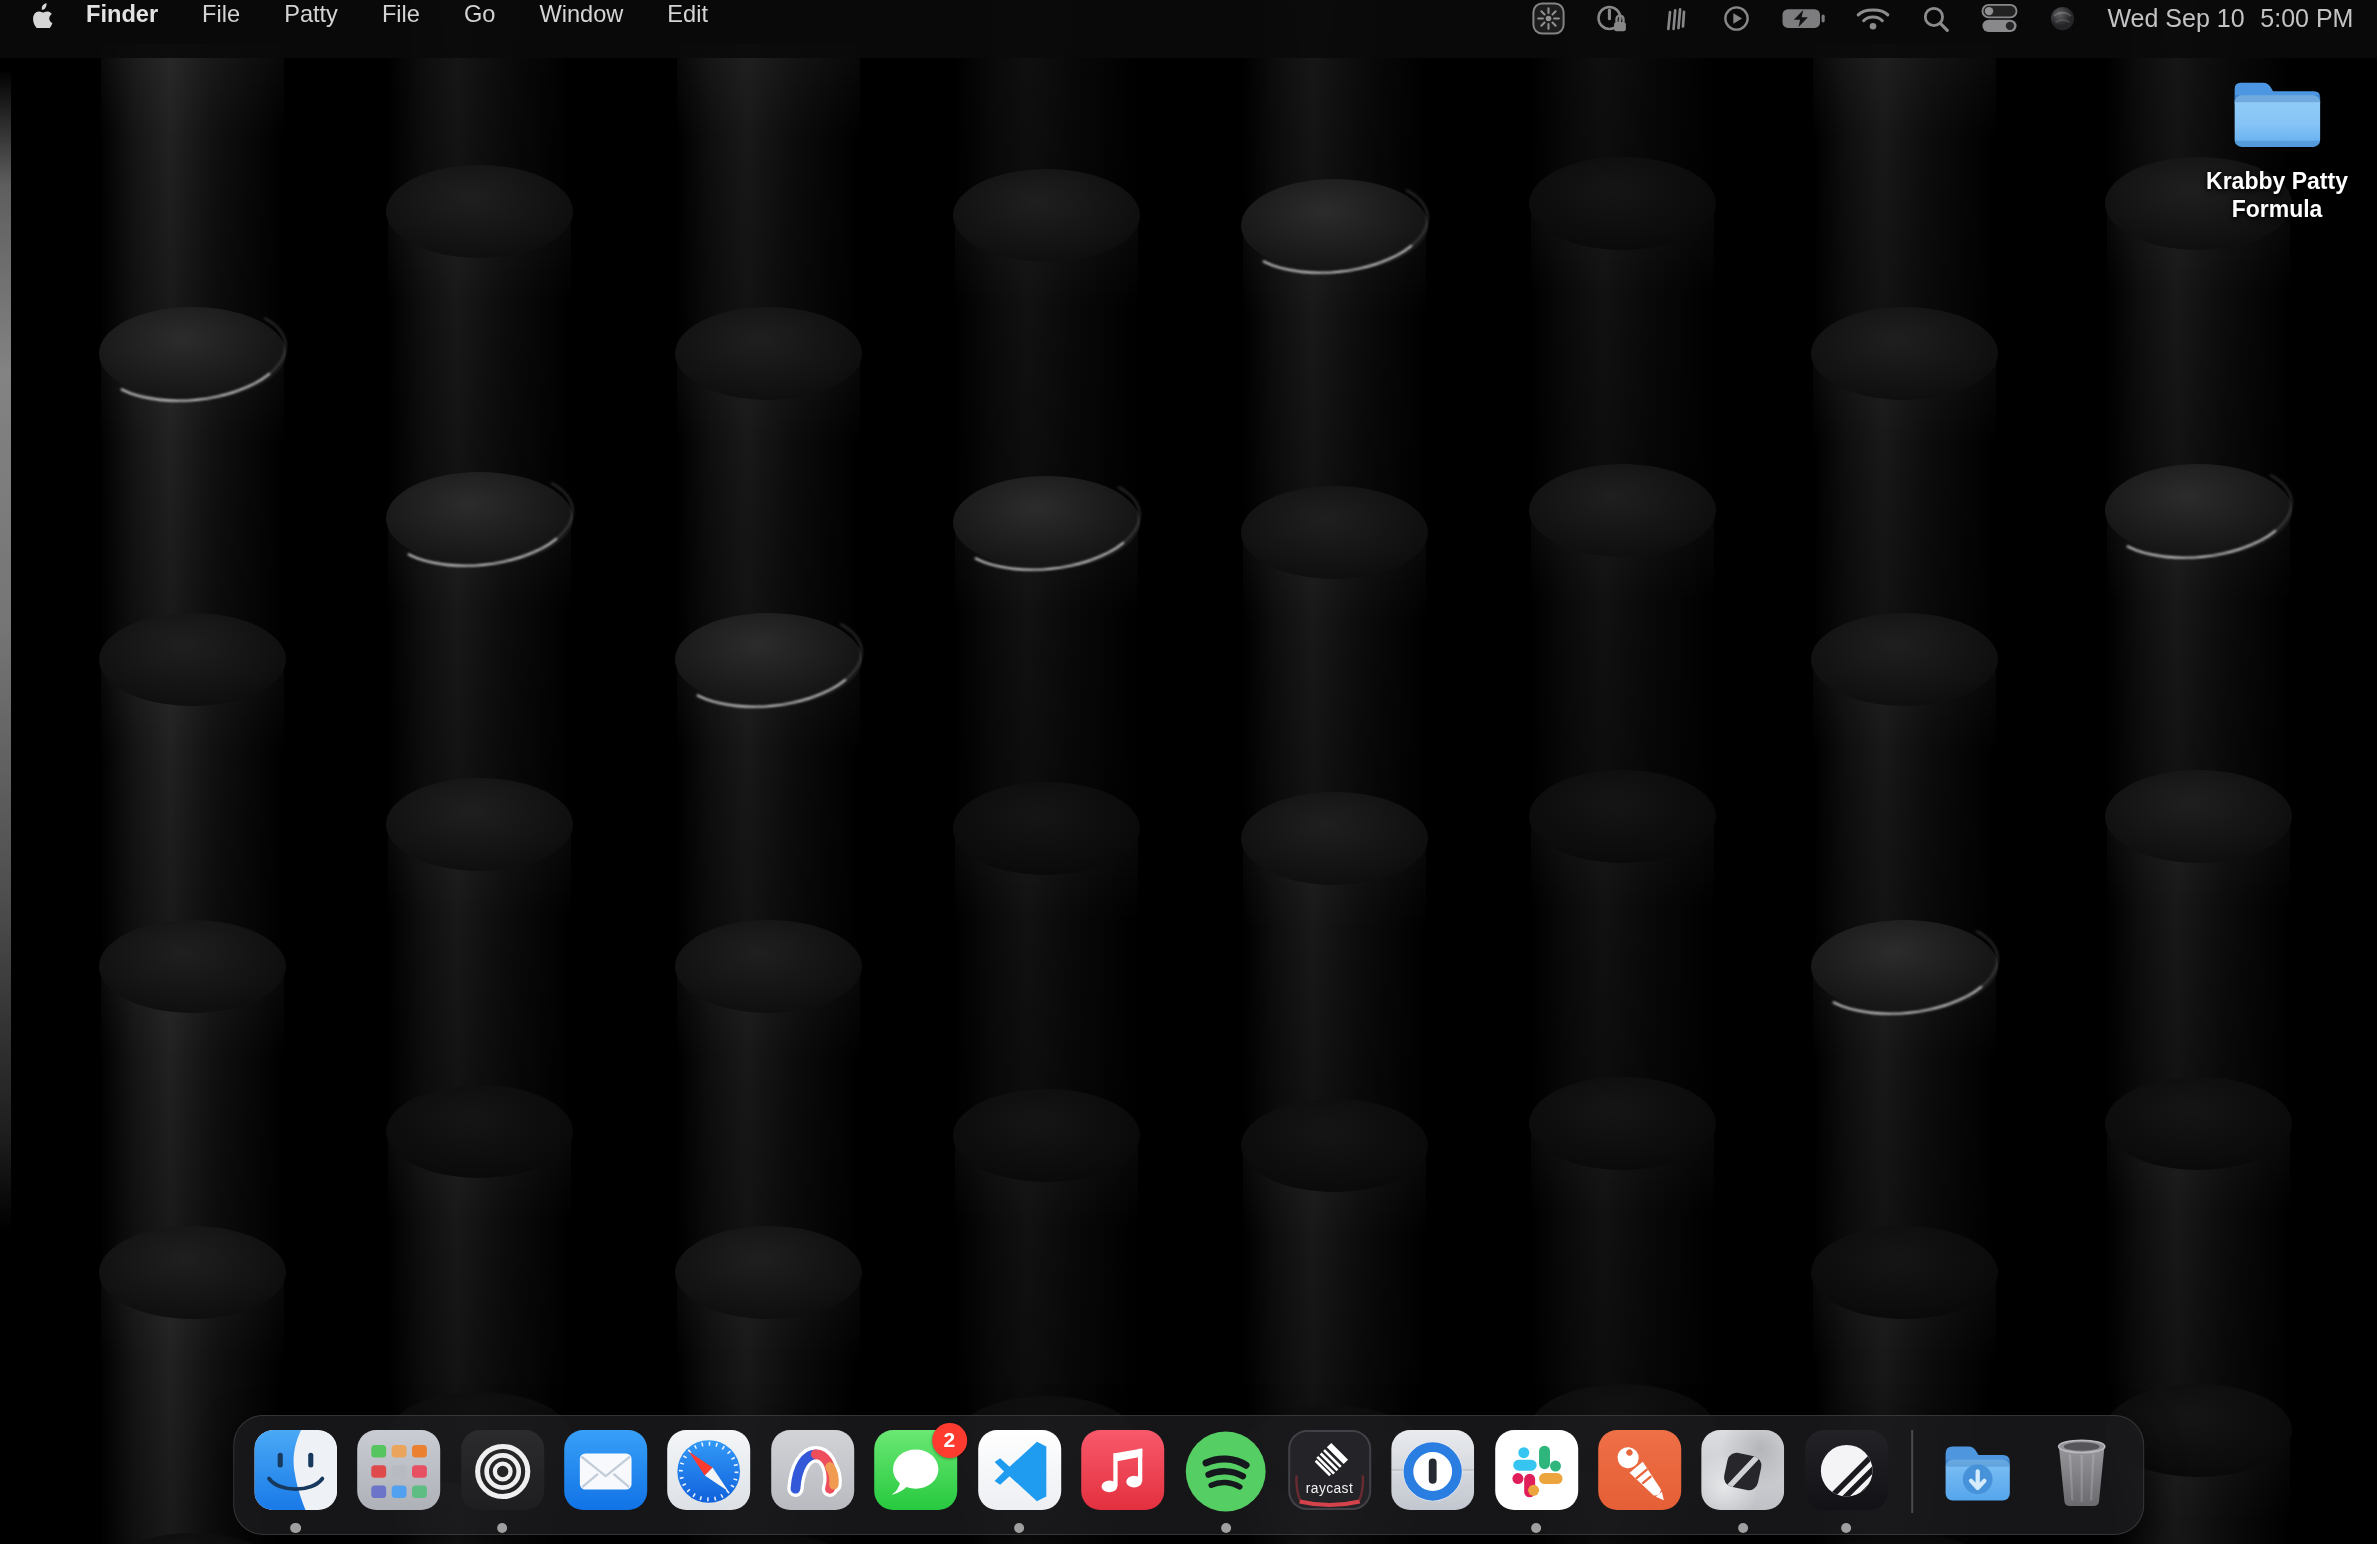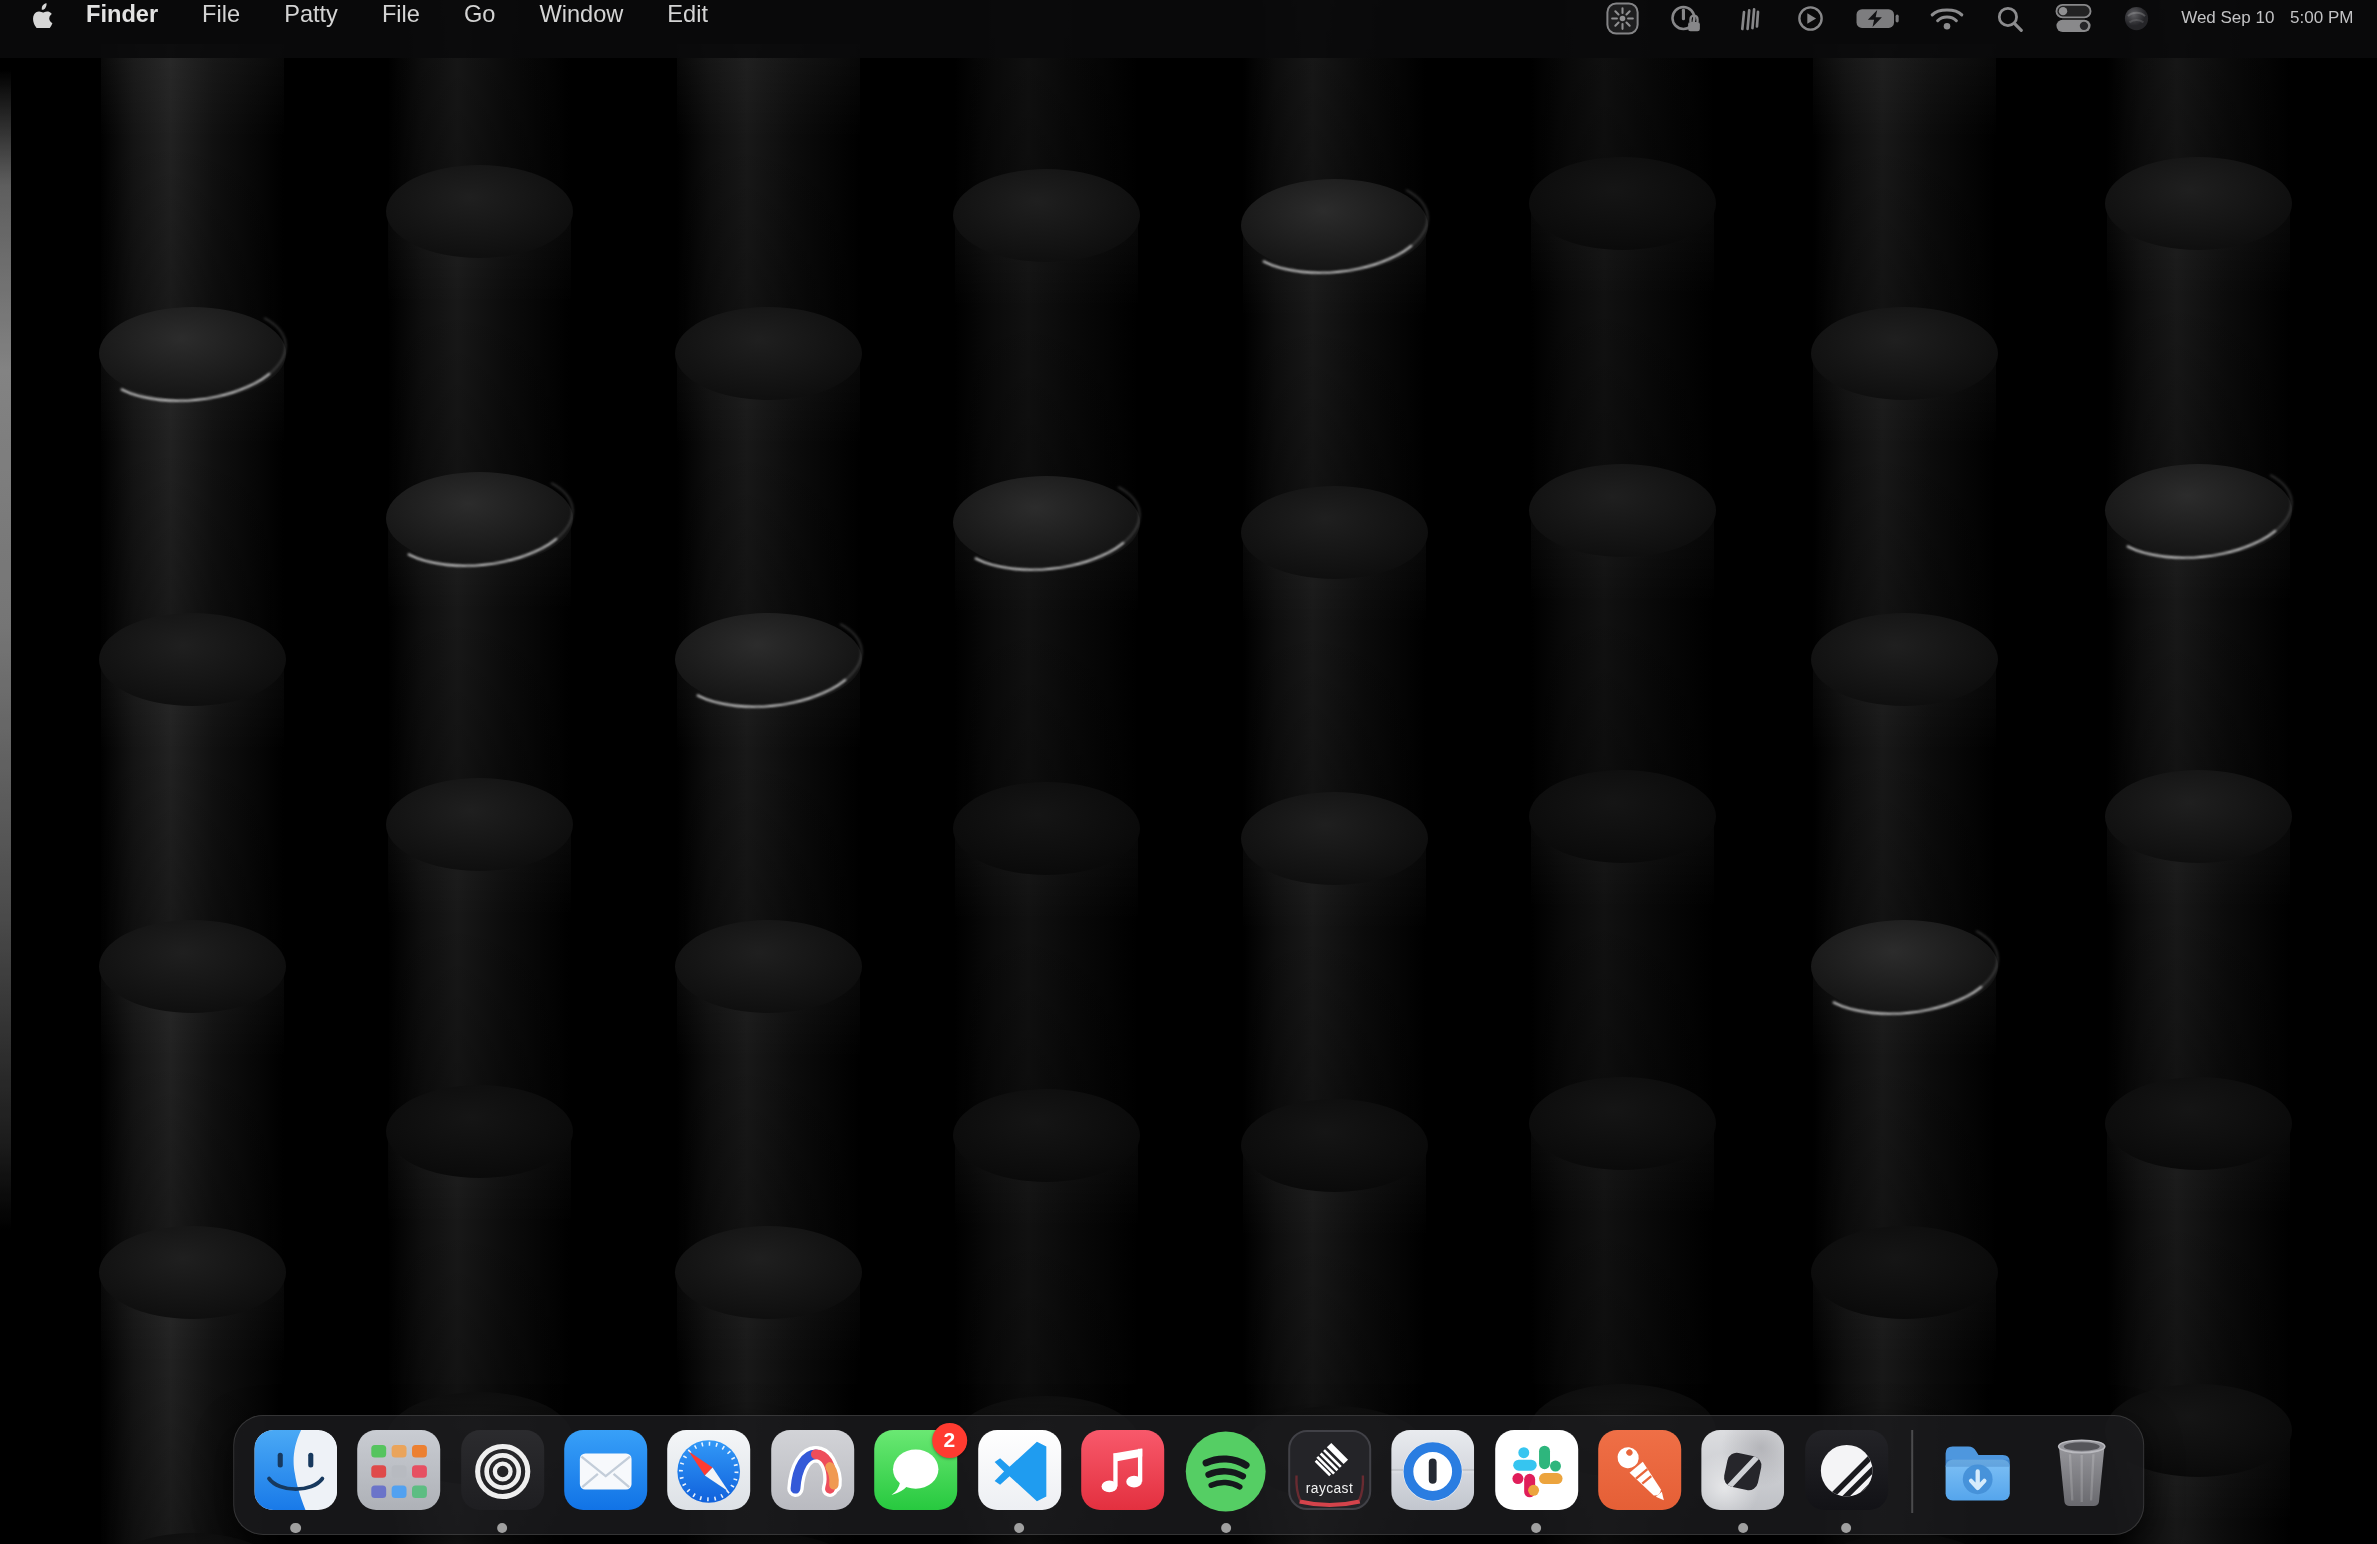--- a/index.html
+++ b/index.html
@@ -27,21 +27,21 @@
 
   
   .menubar{position:absolute;top:0;left:0;right:0;height:58px;z-index:50;
     background:rgba(10,10,11,.9);display:flex;align-items:flex-start;justify-content:space-between;}
   .mb-left{display:flex;align-items:center;gap:44px;padding-left:31px;}
   .mb-left .apple{display:flex;margin-right:-12.6px;}
   .mi{font-size:23.6px;color:#d4d4d4;white-space:nowrap;}
   .mi.bold{font-weight:700;color:#e2e2e2;}
   .mb-right{display:flex;align-items:center;gap:27px;padding-right:23.6px;}
   .sic{display:flex;align-items:center;opacity:.85;}
-  .clock{display:flex;gap:15.7px;font-size:17px;color:#c3c3c5;margin-left:2px;}
+  .clock{display:flex;gap:15.7px;font-size:25px;color:#c3c3c5;margin-left:2px;}
 
   
   .desktop-folder{position:absolute;left:2193px;top:74px;width:168px;z-index:10;
     display:flex;flex-direction:column;align-items:center;cursor:default;}
   .flabel{margin-top:14px;font-size:23px;font-weight:700;color:#fff;text-align:center;
     line-height:27.5px;text-shadow:0 1.6px 5.5px rgba(0,0,0,.95), 0 0 2.4px rgba(0,0,0,.8);}
 
   
   .dock{position:absolute;left:50%;bottom:8.6px;transform:translateX(-50%);height:120px;z-index:60;
     display:flex;align-items:flex-start;gap:20.4px;padding:13.4px 20.4px 0 20.4px;box-sizing:border-box;
@@ -352,20 +352,36 @@
           <path d="M11 25 C16 21 24 21 29 25" stroke="rgba(255,255,255,.15)" stroke-width="2.5" fill="none"></path>
         </svg>
       </span>
       <span class="clock">
         <span>Wed Sep 10</span>
         <span>5:00 PM</span>
       </span>
     </div>
   </div>
 
+  <div class="desktop-folder">
+    <svg width="96" height="80" viewBox="0 0 122 102">
+      <defs>
+        <linearGradient id="fold1" x1="0" y1="0" x2="0" y2="1">
+          <stop offset="0" stop-color="#93cdf8"></stop>
+            <stop offset=".55" stop-color="#86c4f6"></stop>
+            <stop offset="1" stop-color="#62aeef"></stop>
+        </linearGradient>
+      </defs>
+      <path d="M7 19 q0-8 8-8 h28 q7 0 10 6 l3 5 h52 q8 0 8 8 v8 H7 Z" fill="#4d97e2"></path>
+      <rect x="7" y="27" width="109" height="66" rx="9" fill="url(#fold1)"></rect>
+      <rect x="7" y="27" width="109" height="9" fill="rgba(25,80,150,.28)"></rect>
+      <path d="M7 85 h109 v0 q0 8-8 8 H15 q-8 0-8-8 Z" fill="rgba(30,90,160,.25)"></path>
+    </svg>
+    <div class="flabel">Krabby Patty Formula</div>
+  </div>
 
   <div class="dock">
 
     <div class="ditem">
       <div class="tile">
         <svg width="83" height="83" viewBox="0 0 106 106">
           <defs>
             <clipPath id="frc">
                 <rect width="106" height="106" rx="24"></rect>
               </clipPath>

